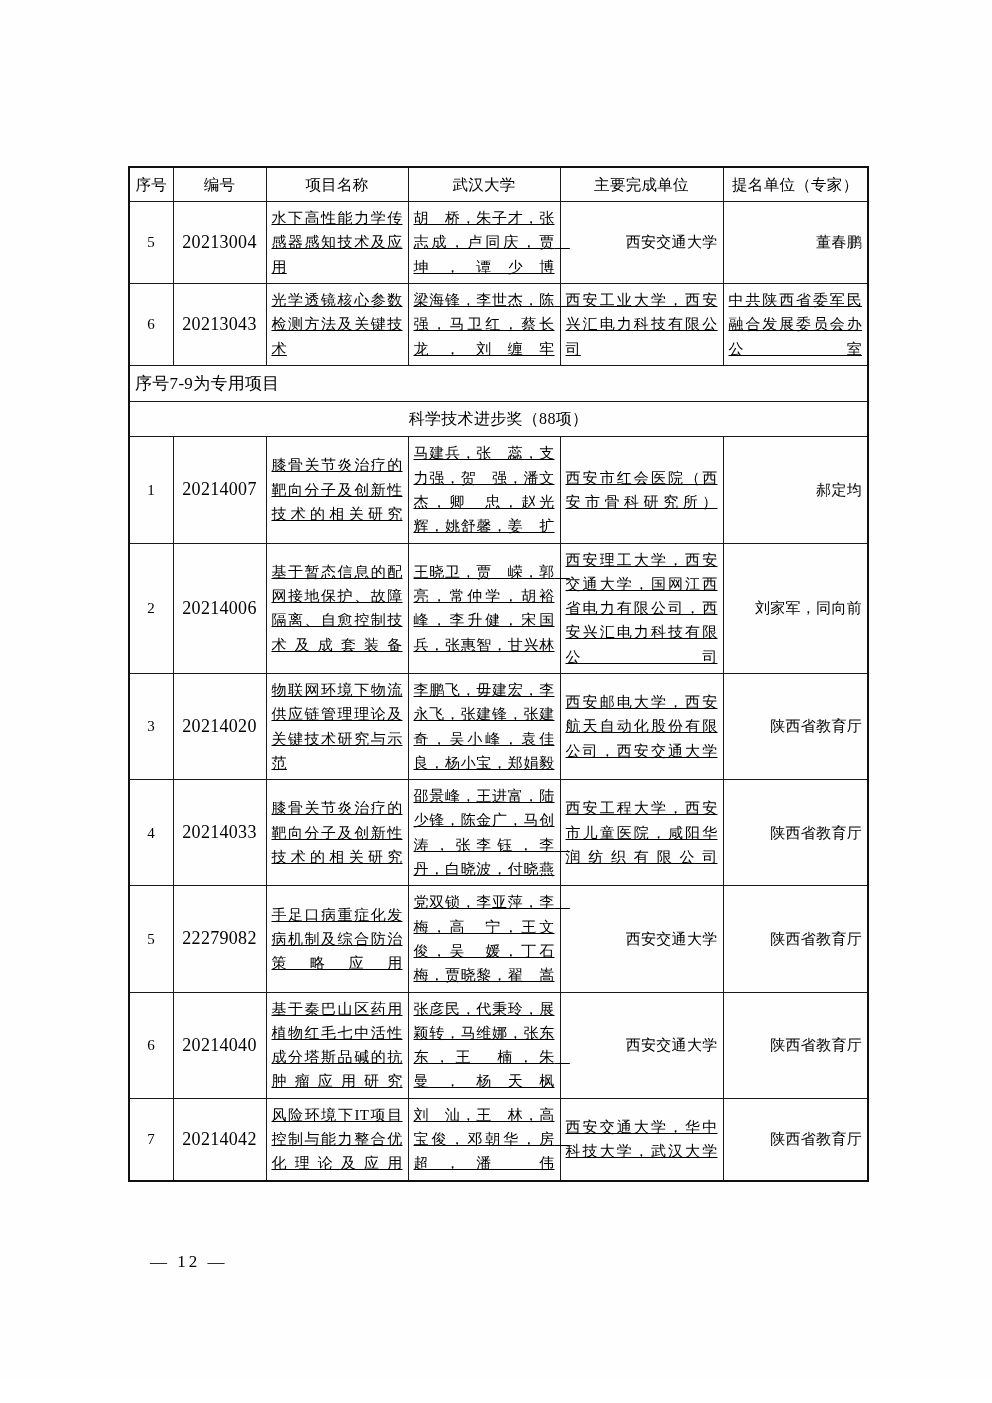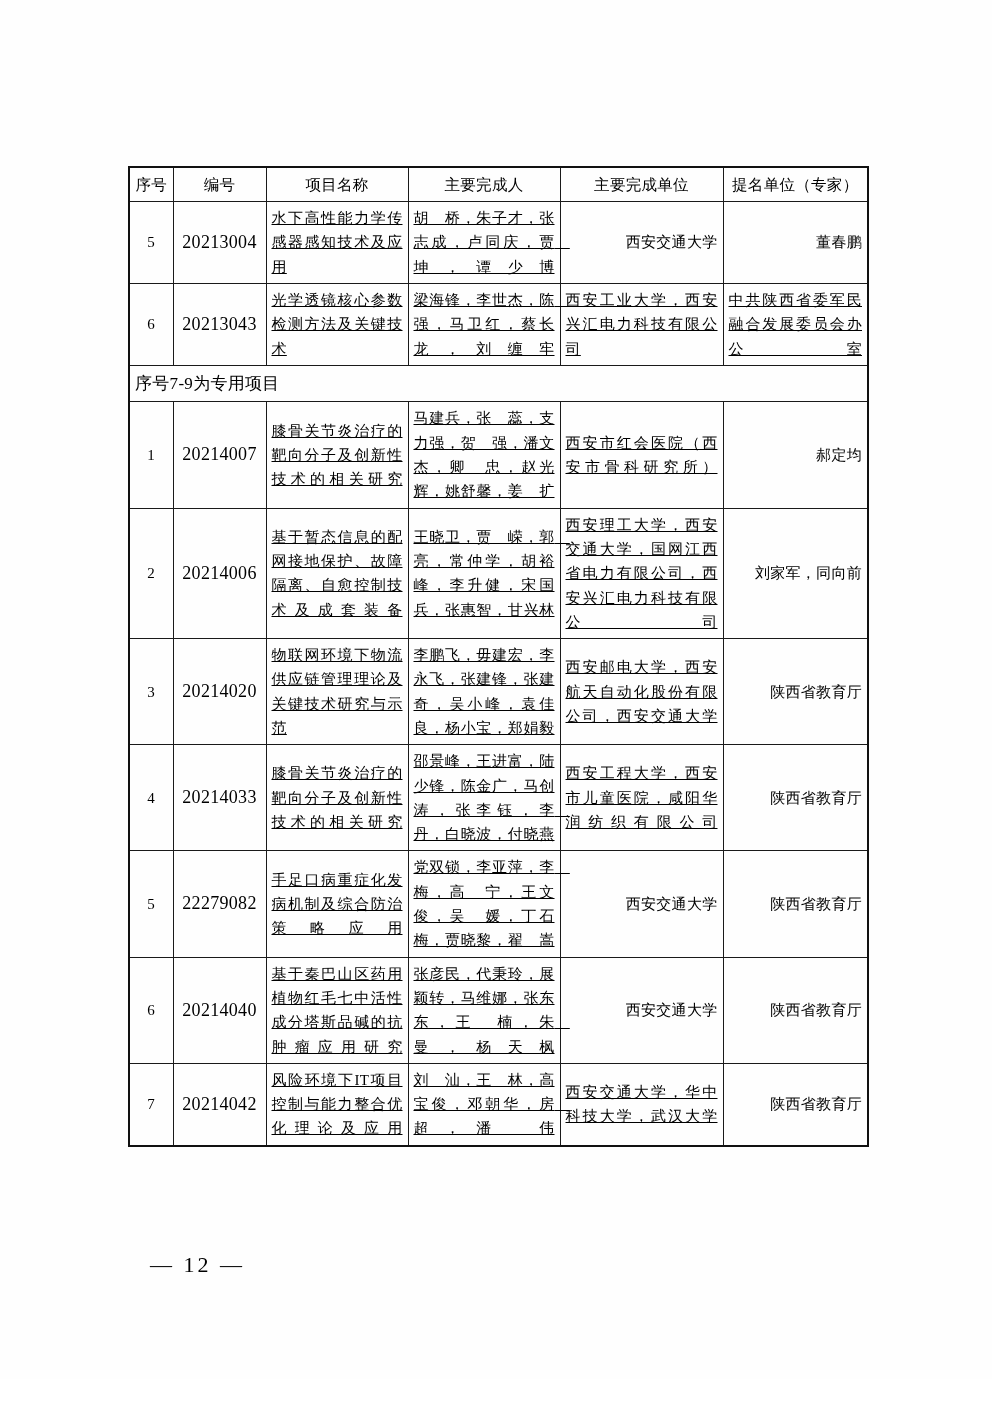--- a/index.html
+++ b/index.html
@@ -91,21 +91,21 @@
     font-size: 16px;
     padding: 12px 6px;
     letter-spacing: 1.2px;
   }
   .lastline-left { text-align-last: left; }
 
   .pagenum {
     position: absolute;
     left: 150px;
     top: 1252px;
-    font-size: 22px;
+    font-size: 17px;
     letter-spacing: 3px;
     font-family: "Liberation Serif", "DejaVu Serif", serif;
   }
 </style>
 </head>
 <body>
 
 <div class="page">
 
   <div class="table-wrap">
@@ -116,21 +116,21 @@
           <col class="c-title">
         <col class="c-people">
           <col class="c-org">
           <col class="c-nom">
       </colgroup>
       <thead>
         <tr>
           <td>序号</td>
           <td>编号</td>
           <td>项目名称</td>
-          <td>主要完成人</td>
+          <td>武汉大学</td>
           <td>主要完成单位</td>
           <td>提名单位（专家）</td>
         </tr>
       </thead>
       <tbody>
 
         <tr>
           <td class="seq">5</td>
           <td class="code">20213004</td>
           <td class="cell-just lastline-left">水下高性能力学传感器感知技术及应用</td>
@@ -145,20 +145,23 @@
           <td class="cell-just lastline-left">光学透镜核心参数检测方法及关键技术</td>
           <td class="cell-just lastline-left">梁海锋，李世杰，陈　强，马卫红，蔡长龙，刘缠牢</td>
           <td class="cell-just lastline-left">西安工业大学，西安兴汇电力科技有限公司</td>
           <td class="cell-just lastline-left">中共陕西省委军民融合发展委员会办公室</td>
         </tr>
 
         <tr>
           <td class="note" colspan="6">序号7-9为专用项目</td>
         </tr>
 
+        <tr>
+          <td class="section" colspan="6">科学技术进步奖（88项）</td>
+        </tr>
 
         <tr>
           <td class="seq">1</td>
           <td class="code">20214007</td>
           <td class="cell-just lastline-left">膝骨关节炎治疗的靶向分子及创新性技术的相关研究</td>
           <td class="cell-just lastline-left">马建兵，张　蕊，支力强，贺　强，潘文杰，卿　忠，赵光辉，姚舒馨，姜　扩</td>
           <td class="cell-just lastline-left">西安市红会医院（西安市骨科研究所）</td>
           <td class="cell-left">郝定均</td>
         </tr>
 

